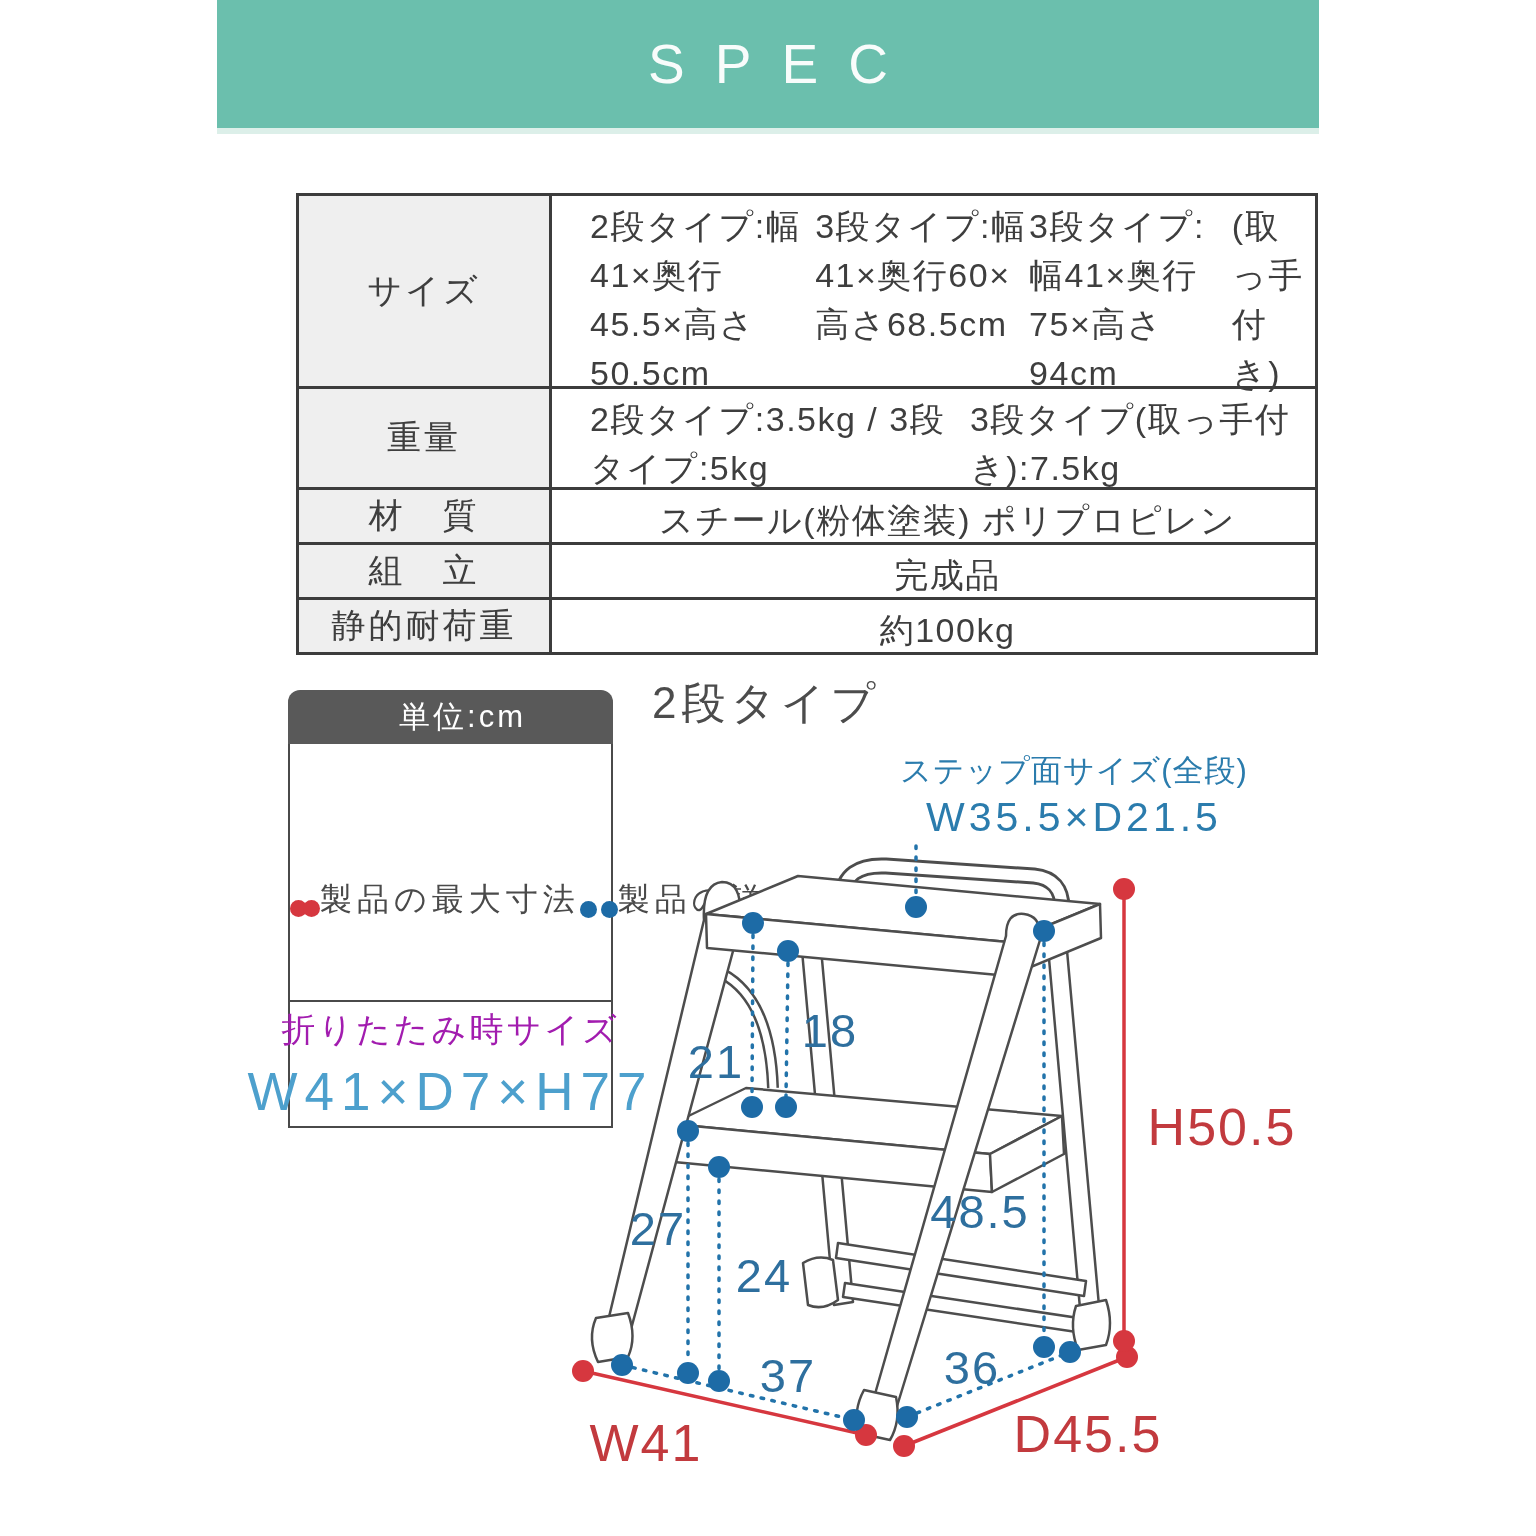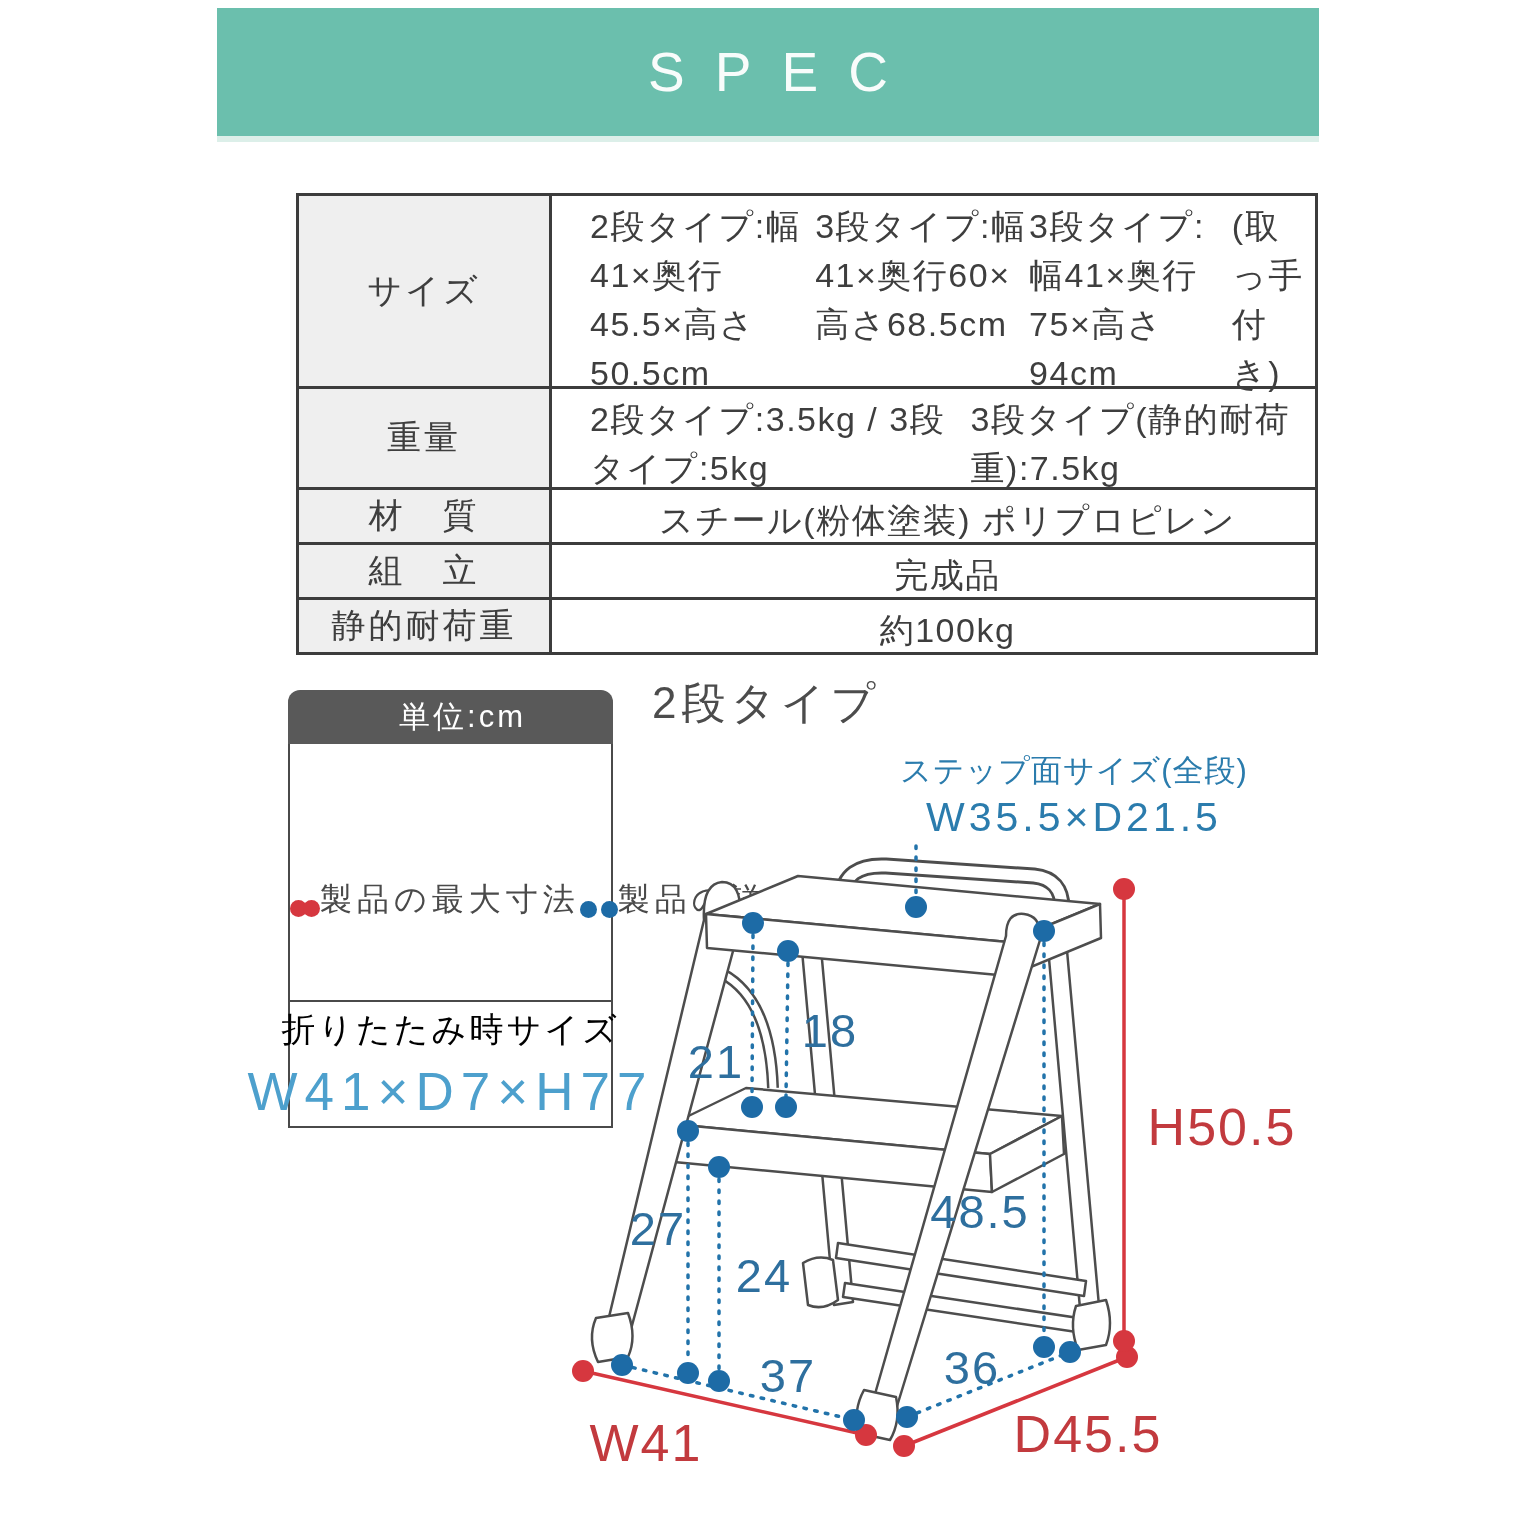--- a/index.html
+++ b/index.html
@@ -2,21 +2,21 @@
 <html><head>
 <meta charset="utf-8">
 <style>
   html,body{margin:0;padding:0;background:#ffffff;}
   .page{
     position:relative;width:1536px;height:1536px;background:#ffffff;overflow:hidden;
     font-family:"Liberation Sans","DejaVu Sans",sans-serif;
   }
   
   .band{
-    position:absolute;left:217px;top:8px;width:1102px;height:128px;background:#6bbfad;
+    position:absolute;left:217px;top:0;width:1102px;height:128px;background:#6bbfad;
     display:flex;align-items:center;justify-content:center;border-bottom:6px solid #dcefe9;
   }
   .band-title{font-size:55px;letter-spacing:30px;padding-left:30px;color:#f8fcfb;}
   
   .spec-table{
     position:absolute;left:296px;top:193px;width:1022px;border:3px solid #3c3c3c;
     background:#fff;box-sizing:border-box;
   }
   .spec-row{display:flex;border-top:3px solid #3c3c3c;}
   .spec-row:first-child{border-top:none;}
@@ -49,21 +49,21 @@
   .sample.blue .dot{background:#1d6ba6;}
   .line-solid{flex:1;height:4px;background:#d6373f;margin:0 -2px;}
   .line-dotted{flex:1;height:0;border-top:4px dotted #2273aa;margin:0 2px;}
   .legend-cap{font-size:32px;color:#4a4a4a;letter-spacing:5px;margin-top:14px;white-space:nowrap;}
   
   .folded{
     position:absolute;left:288px;top:1000px;width:325px;height:128px;border:2px solid #4a4a4a;
     box-sizing:border-box;background:#fff;display:flex;flex-direction:column;
     align-items:center;justify-content:center;gap:8px;
   }
-  .folded-title{font-size:34px;color:#000000;letter-spacing:3px;white-space:nowrap;}
+  .folded-title{font-size:34px;color:#a21caf;letter-spacing:3px;white-space:nowrap;}
   .folded-value{font-size:53px;color:#4da0cd;letter-spacing:7px;white-space:nowrap;}
   
   .diagram-title{position:absolute;left:652px;top:674px;font-size:44px;color:#4c4c4c;letter-spacing:5px;}
   .step-label{position:absolute;left:888px;top:750px;width:372px;text-align:center;color:#2b7cad;}
   .sl1{font-size:31px;letter-spacing:1px;white-space:nowrap;}
   .sl2{font-size:41px;letter-spacing:4px;margin-top:2px;white-space:nowrap;}
   
   svg.diagram{position:absolute;left:555px;top:830px;width:790px;height:675px;}
   .art path{fill:#ffffff;stroke:#4d4d4d;stroke-width:2.5;stroke-linejoin:round;}
   .art .tube{fill:none;stroke-width:17;}
@@ -93,21 +93,21 @@
         <div>2段タイプ:幅41×奥行45.5×高さ50.5cm</div>
         <div>3段タイプ:幅41×奥行60×高さ68.5cm</div>
         <div>3段タイプ:幅41×奥行75×高さ94cm</div>
         <div>(取っ手付き)</div>
       </div>
     </div>
     <div class="spec-row h-weight">
       <div class="cell-label">重量</div>
       <div class="cell-value">
         <div>2段タイプ:3.5kg / 3段タイプ:5kg</div>
-        <div>3段タイプ(静的耐荷重):7.5kg</div>
+        <div>3段タイプ(取っ手付き):7.5kg</div>
       </div>
     </div>
     <div class="spec-row h-small">
       <div class="cell-label">材　質</div>
       <div class="cell-value">
         <div>スチール(粉体塗装) ポリプロピレン</div>
       </div>
     </div>
     <div class="spec-row h-small">
       <div class="cell-label">組　立</div>

